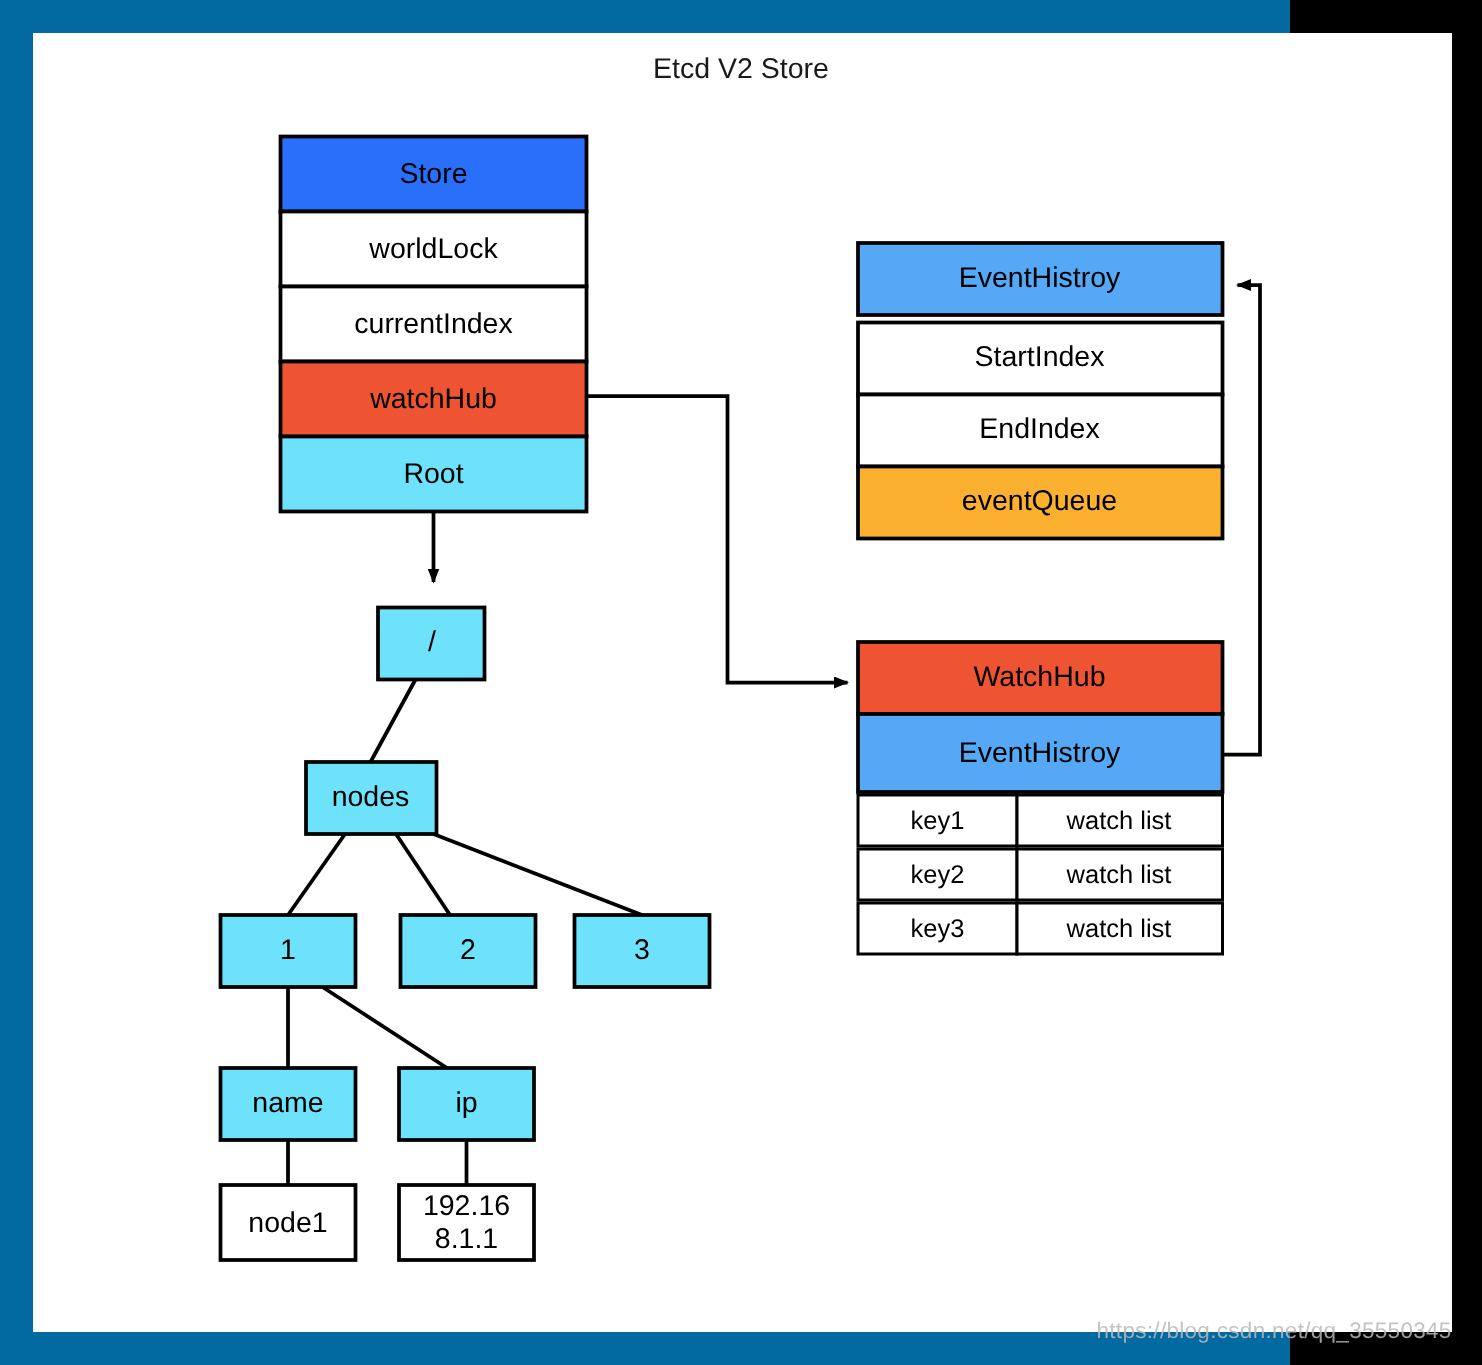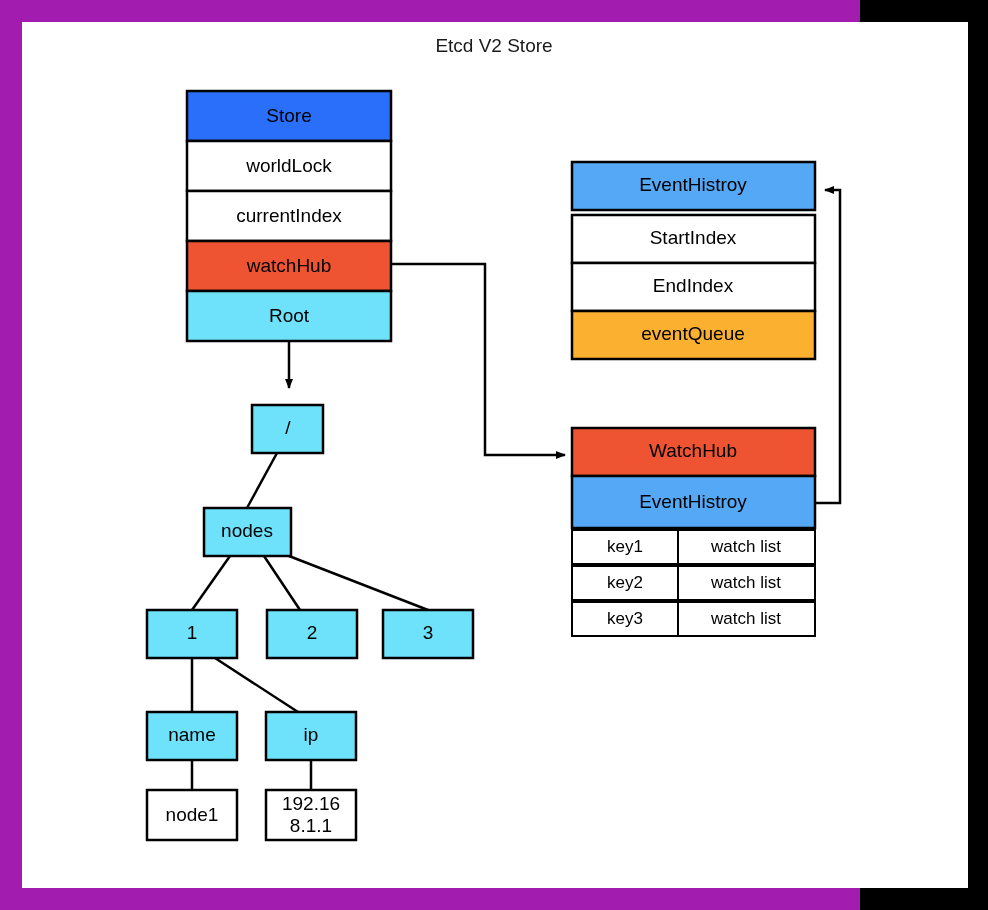--- a/index.html
+++ b/index.html
@@ -10,21 +10,21 @@
   body {
     width: 988px;
     height: 910px;
     overflow: hidden;
     font-family: "Liberation Sans", sans-serif;
   }
   #frame {
     position: relative;
     width: 860px;
     height: 910px;
-    background: #a21caf;
+    background: #0369a1;
   }
   #canvas {
     position: absolute;
     left: 22px;
     top: 22px;
     width: 946px;
     height: 866px;
     background: #ffffff;
   }
   svg#diagram {
@@ -193,13 +193,14 @@
 
       <rect class="shape" x="147" y="790" width="90" height="50" fill="#ffffff"></rect>
       <text class="boxtext" x="192" y="816">node1</text>
 
       <rect class="shape" x="266" y="790" width="90" height="50" fill="#ffffff"></rect>
       <text class="boxtext" x="311" y="805">192.16</text>
       <text class="boxtext" x="311" y="827">8.1.1</text>
     </g>
   </svg>
 
+  <div class="watermark">https://blog.csdn.net/qq_35550345</div>
 </div>
 
 </body></html>

